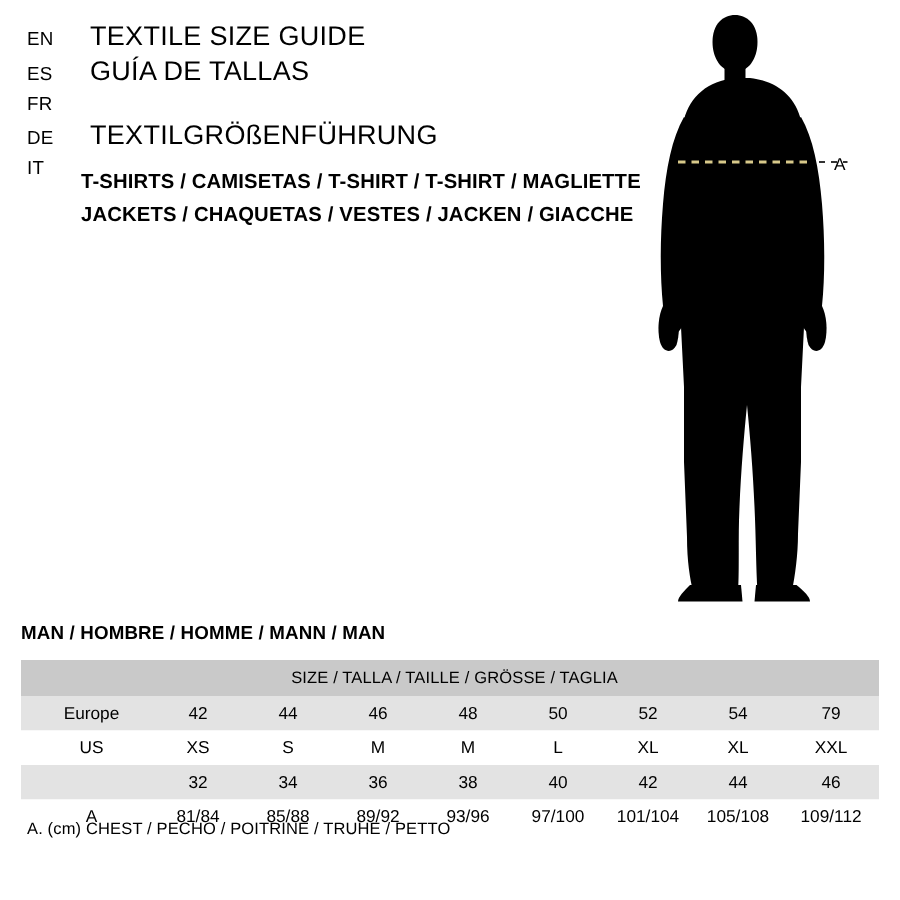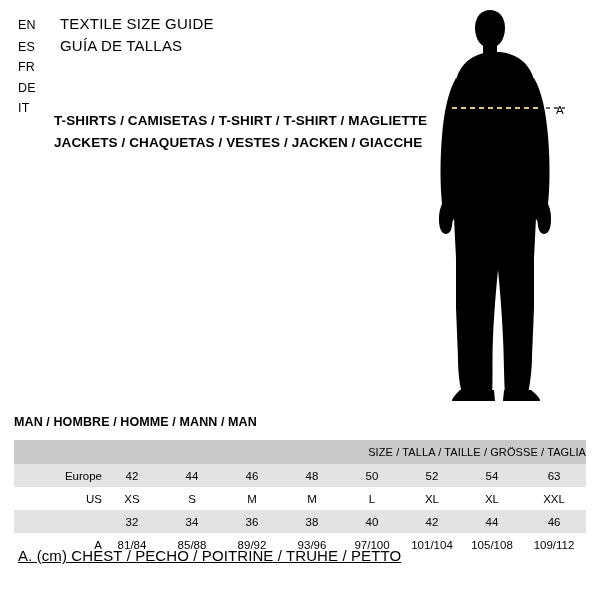--- a/index.html
+++ b/index.html
@@ -37,21 +37,21 @@
     letter-spacing: 0.2px;
     justify-content: space-between;
   }
   .lang-code {
     width: 42px;
     flex: 0 0 42px;
     font-size: 12.5px;
   }
   .lang-text {
     flex: 1 1 auto;
-    font-size: 15px;
+    font-size: 18px;
   }
 
   
   .cat-block {
     position: absolute;
     left: 14px;
     top: 110px;
     width: 420px;
     margin-left: 40px;
   }
@@ -104,21 +104,21 @@
     font-size: 11.5px;
     table-layout: fixed;
   }
   table.sizes td {
     padding: 3px 0 3px 0;
     vertical-align: middle;
     height: 17px;
   }
   table.sizes td.label {
     padding-left: 6px;
-    text-align: right;
+    text-align: center;
     width: 88px;
   }
   table.sizes td.val {
     text-align: center;
   }
   tr.head td {
     background: #c9c9c9;
     font-size: 11px;
     letter-spacing: 0.1px;
     height: 18px;
@@ -127,23 +127,22 @@
     background: #e3e3e3;
   }
   tr.r-plain td {
     background: #ffffff;
   }
 
   .footnote {
     position: absolute;
     left: 18px;
     top: 547px;
-    font-size: 15px;
-    letter-spacing: 0.1px;
-    text-decoration: underline;
+    font-size: 11px;
+    letter-spacing: 0.1px;
   }
 </style>
 </head>
 <body>
 
 <div class="page">
 
   <div class="lang-block">
     <div class="lang-row">
       <span class="lang-code">EN</span>
@@ -151,20 +150,21 @@
     </div>
     <div class="lang-row">
       <span class="lang-code">ES</span>
       <span class="lang-text">GUÍA DE TALLAS</span>
     </div>
     <div class="lang-row">
       <span class="lang-code">FR</span>
     </div>
     <div class="lang-row">
       <span class="lang-code">DE</span>
+      <span class="lang-text">TEXTILGRÖßENFÜHRUNG</span>
     </div>
     <div class="lang-row">
       <span class="lang-code">IT</span>
     </div>
   </div>
 
   <div class="cat-block">
     <div class="cat-line">T-SHIRTS / CAMISETAS / T-SHIRT / T-SHIRT / MAGLIETTE</div>
     <div class="cat-line">JACKETS / CHAQUETAS / VESTES / JACKEN / GIACCHE</div>
   </div>
@@ -236,21 +236,21 @@
 
         <tr class="r-shade">
           <td class="label">Europe</td>
           <td class="val">42</td>
           <td class="val">44</td>
           <td class="val">46</td>
           <td class="val">48</td>
           <td class="val">50</td>
           <td class="val">52</td>
           <td class="val">54</td>
-          <td class="val">63</td>
+          <td class="val">79</td>
         </tr>
 
         <tr class="r-plain">
           <td class="label">US</td>
           <td class="val">XS</td>
           <td class="val">S</td>
           <td class="val">M</td>
           <td class="val">M</td>
           <td class="val">L</td>
           <td class="val">XL</td>

